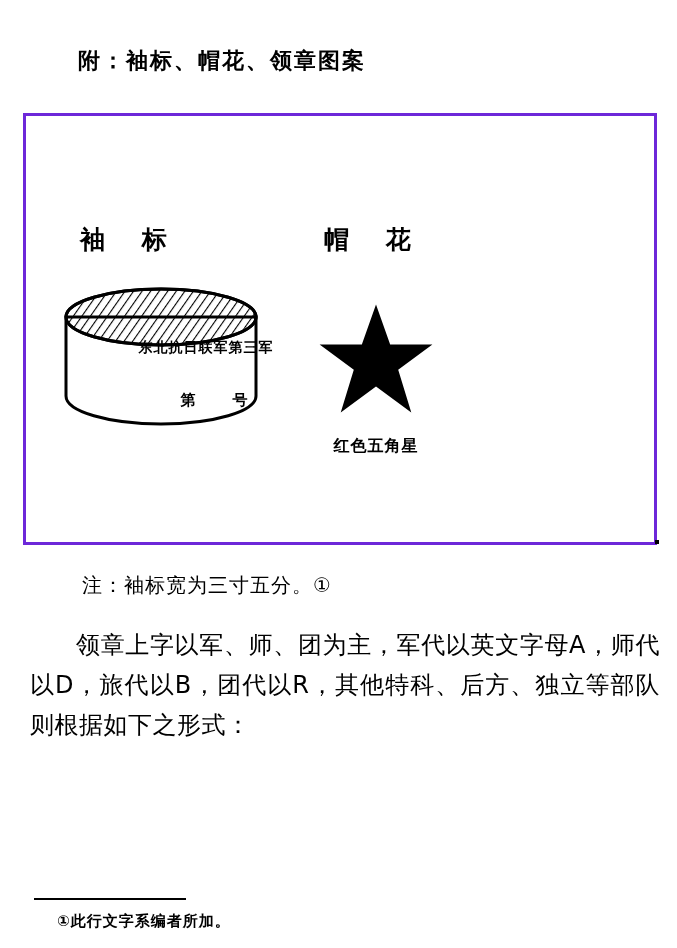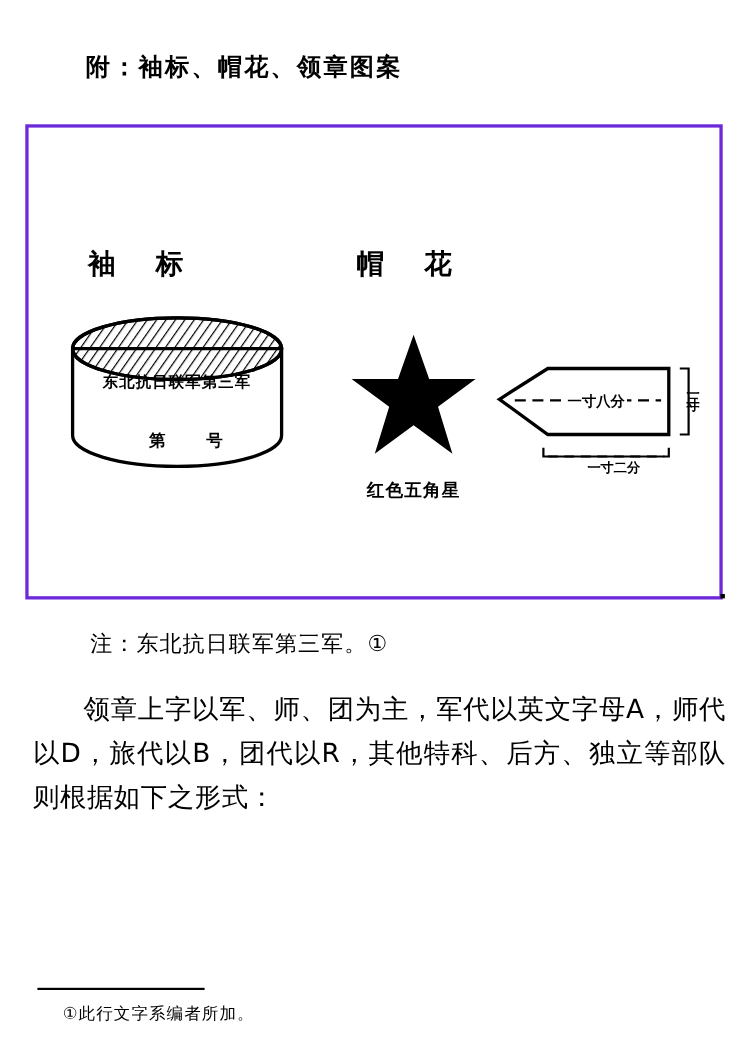--- a/index.html
+++ b/index.html
@@ -86,20 +86,21 @@
     height: 145px;
     pointer-events: none;
   }
   .sv-row {
     position: absolute;
     width: 100%;
     text-align: center;
     font-family: "DejaVu Sans", sans-serif;
     font-weight: 700;
     white-space: nowrap;
+    margin-left: 45px;
   }
   .sv-row.r1 { top: 55px; font-size: 14px; letter-spacing: 1px; }
   .sv-row.r2 { top: 80px; font-size: 14px; letter-spacing: 1px; }
   .sv-row.r3 { top: 107px; font-size: 15px; letter-spacing: 16px; padding-left: 16px; }
 
   
   .star-wrap {
     position: absolute;
     left: 290px;
     top: 186px;
@@ -186,21 +187,21 @@
     width: 152px;
     height: 0;
     border-top: 2px solid #000;
   }
   .footnote {
     position: absolute;
     left: 57px;
     top: 912px;
     font-size: 15px;
     font-family: "DejaVu Sans", sans-serif;
-    font-weight: 400;
+    font-weight: 700;
     letter-spacing: 1px;
     white-space: nowrap;
   }
 </style>
 </head>
 <body>
 
 <div class="page">
 
   <div class="heading">附：袖标、帽花、领章图案</div>
@@ -235,39 +236,23 @@
       </div>
     </div>
 
     <div class="star-wrap">
       <svg width="120" height="120" viewBox="0 0 100 100">
         <polygon points="50,2 61.8,35.5 97,35.5 68.5,56.5 79.4,92 50,70.5 20.6,92 31.5,56.5 3,35.5 38.2,35.5" fill="#000"></polygon>
       </svg>
     </div>
     <div class="star-caption">红色五角星</div>
 
-    <div class="collar">
-      <svg width="200" height="130" viewBox="0 0 200 130">
-
-        <path d="M8 42 L52 14 L162 14 L162 74 L52 74 Z" fill="#fff" stroke="#000" stroke-width="3"></path>
-
-        <line x1="22" y1="43" x2="155" y2="43" stroke="#000" stroke-width="2" stroke-dasharray="10 6"></line>
-
-        <path d="M172 14 L180 14 L180 74 L172 74" fill="none" stroke="#000" stroke-width="2"></path>
-
-        <path d="M48 86 L48 94 L162 94 L162 86" fill="none" stroke="#000" stroke-width="2"></path>
-        <line x1="52" y1="94" x2="158" y2="94" stroke="#000" stroke-width="2" stroke-dasharray="9 6"></line>
-      </svg>
-      <div class="collar-dim-top">一寸八分</div>
-      <div class="collar-dim-bottom">一寸二分</div>
-      <div class="collar-dim-right">一寸二</div>
-    </div>
 
   </div>
 
-  <div class="note">注：东北抗日联军第三军。①</div>
+  <div class="note">注：袖标宽为三寸五分。①</div>
 
   <div class="para">领章上字以军、师、团为主，军代以英文字母A，师代以D，旅代以B，团代以R，其他特科、后方、独立等部队则根据如下之形式：</div>
 
   <div class="footnote-rule"></div>
   <div class="footnote">①此行文字系编者所加。</div>
 
 </div>
 
 </body></html>

